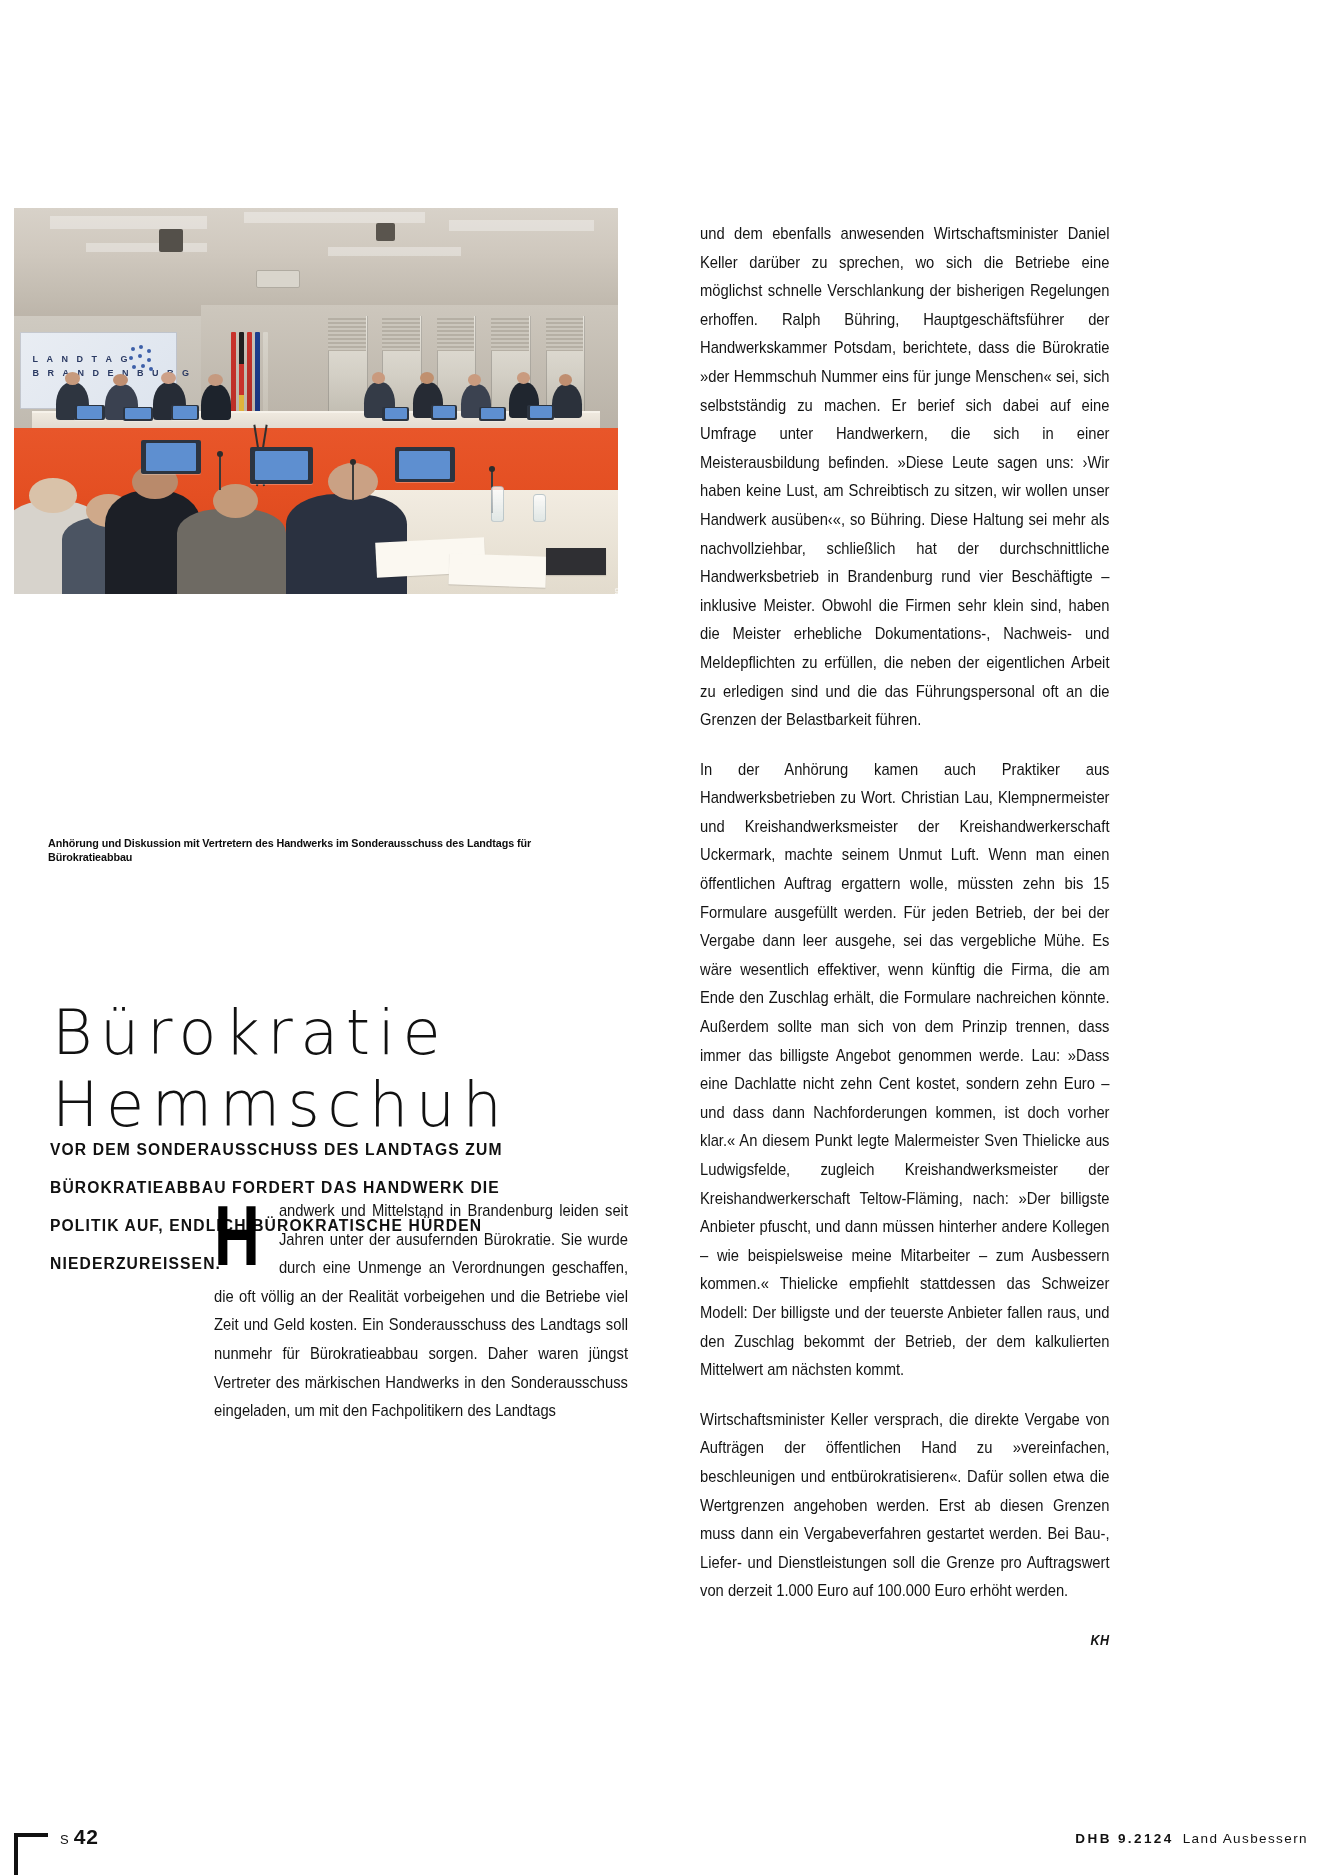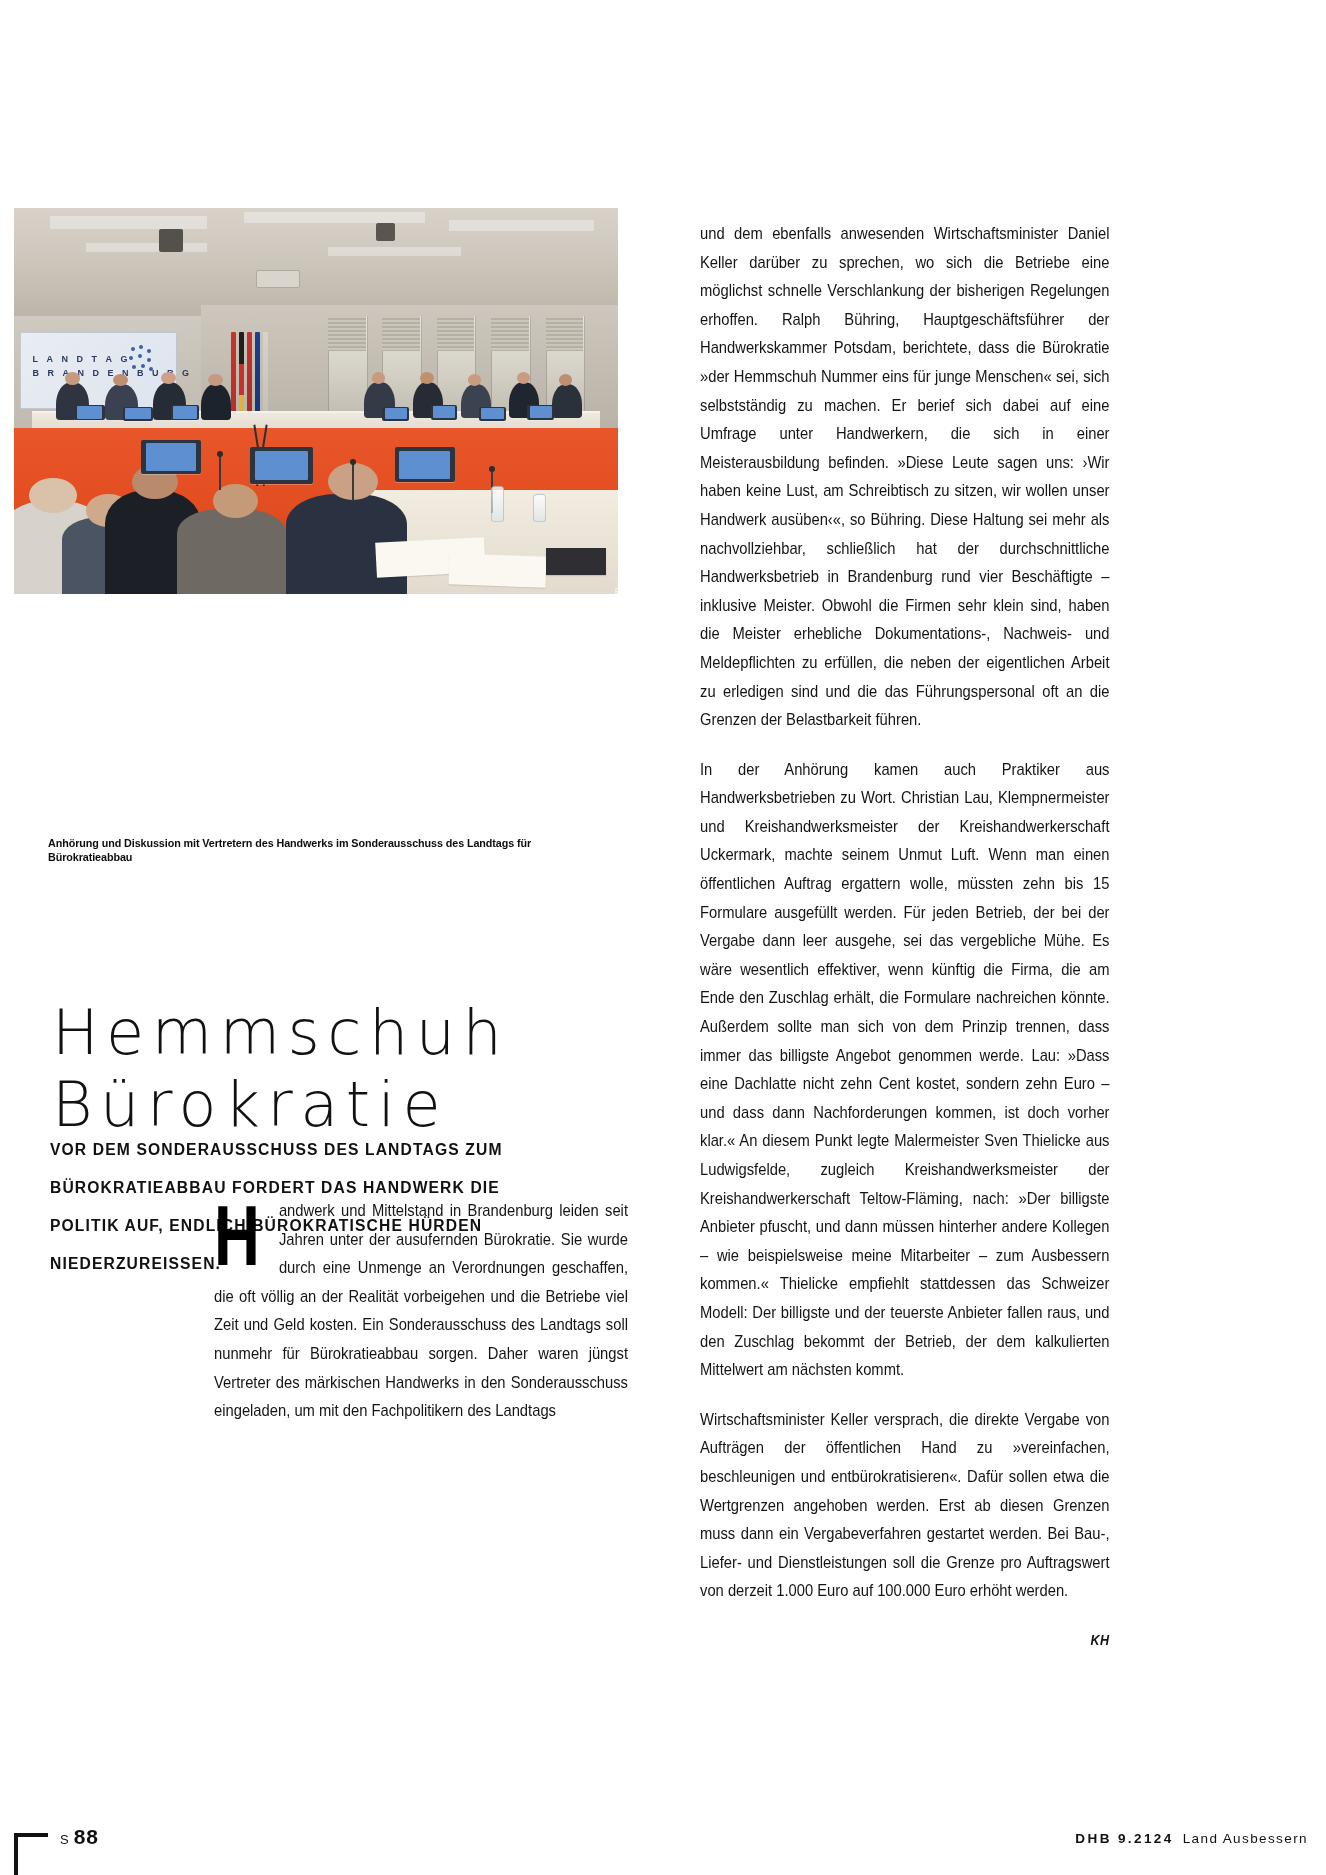--- a/index.html
+++ b/index.html
@@ -277,39 +277,39 @@
       <div class="paper" style="left:60%;top:86%;width:18%;height:9%;transform:rotate(-3deg)"></div>
       <div class="paper" style="left:72%;top:90%;width:16%;height:8%;transform:rotate(2deg)"></div>
       <div class="paper" style="left:88%;top:88%;width:10%;height:7%;background:#2f2f33"></div>
     </div>
     <div class="photo-credit">Foto: © Uwe Westermann</div>
   </div>
 
   <div class="caption">Anhörung und Diskussion mit Vertretern des Handwerks im Sonderausschuss des Landtags für Bürokratieabbau</div>
 
   <h1 class="headline">
+    <span>Bürokratie</span>
     <span>Hemmschuh</span>
-    <span>Bürokratie</span>
   </h1>
 
   <div class="standfirst">Vor dem Sonderausschuss des Landtags zum Bürokratieabbau fordert das Handwerk die Politik auf, endlich bürokratische Hürden niederzureissen.</div>
 
   <div class="intro">
     <span class="dropcap">H</span><span>andwerk und Mittelstand in Brandenburg leiden seit Jahren unter der ausufernden Bürokratie. Sie wurde durch eine Unmenge an Verordnungen geschaffen, die oft völlig an der Realität vorbeigehen und die Betriebe viel Zeit und Geld kosten. Ein Sonderausschuss des Landtags soll nunmehr für Bürokratieabbau sorgen. Daher waren jüngst Vertreter des märkischen Handwerks in den Sonderausschuss eingeladen, um mit den Fachpolitikern des Landtags</span>
   </div>
 
   <div class="col-right">
     <p>und dem ebenfalls anwesenden Wirtschaftsminister Daniel Keller darüber zu sprechen, wo sich die Betriebe eine möglichst schnelle Verschlankung der bisherigen Regelungen erhoffen. Ralph Bühring, Hauptgeschäftsführer der Handwerkskammer Potsdam, berichtete, dass die Bürokratie »der Hemmschuh Nummer eins für junge Menschen« sei, sich selbstständig zu machen. Er berief sich dabei auf eine Umfrage unter Handwerkern, die sich in einer Meisterausbildung befinden. »Diese Leute sagen uns: ›Wir haben keine Lust, am Schreibtisch zu sitzen, wir wollen unser Handwerk ausüben‹«, so Bühring. Diese Haltung sei mehr als nachvollziehbar, schließlich hat der durchschnittliche Handwerksbetrieb in Brandenburg rund vier Beschäftigte – inklusive Meister. Obwohl die Firmen sehr klein sind, haben die Meister erhebliche Dokumentations-, Nachweis- und Meldepflichten zu erfüllen, die neben der eigentlichen Arbeit zu erledigen sind und die das Führungspersonal oft an die Grenzen der Belastbarkeit führen.</p>
     <p>In der Anhörung kamen auch Praktiker aus Handwerksbetrieben zu Wort. Christian Lau, Klempnermeister und Kreishandwerksmeister der Kreishandwerkerschaft Uckermark, machte seinem Unmut Luft. Wenn man einen öffentlichen Auftrag ergattern wolle, müssten zehn bis 15 Formulare ausgefüllt werden. Für jeden Betrieb, der bei der Vergabe dann leer ausgehe, sei das vergebliche Mühe. Es wäre wesentlich effektiver, wenn künftig die Firma, die am Ende den Zuschlag erhält, die Formulare nachreichen könnte. Außerdem sollte man sich von dem Prinzip trennen, dass immer das billigste Angebot genommen werde. Lau: »Dass eine Dachlatte nicht zehn Cent kostet, sondern zehn Euro – und dass dann Nachforderungen kommen, ist doch vorher klar.« An diesem Punkt legte Malermeister Sven Thielicke aus Ludwigsfelde, zugleich Kreishandwerksmeister der Kreishandwerkerschaft Teltow-Fläming, nach: »Der billigste Anbieter pfuscht, und dann müssen hinterher andere Kollegen – wie beispielsweise meine Mitarbeiter – zum Ausbessern kommen.« Thielicke empfiehlt stattdessen das Schweizer Modell: Der billigste und der teuerste Anbieter fallen raus, und den Zuschlag bekommt der Betrieb, der dem kalkulierten Mittelwert am nächsten kommt.</p>
     <p>Wirtschaftsminister Keller versprach, die direkte Vergabe von Aufträgen der öffentlichen Hand zu »vereinfachen, beschleunigen und entbürokratisieren«. Dafür sollen etwa die Wertgrenzen angehoben werden. Erst ab diesen Grenzen muss dann ein Vergabeverfahren gestartet werden. Bei Bau-, Liefer- und Dienstleistungen soll die Grenze pro Auftragswert von derzeit 1.000 Euro auf 100.000 Euro erhöht werden.</p>
     <span class="byline">KH</span>
   </div>
 
   <div class="footrule"></div>
   <div class="footrule-v"></div>
   <div class="foot-left">
-    <span class="s">S</span><span class="num">88</span>
+    <span class="s">S</span><span class="num">42</span>
   </div>
   <div class="foot-right">
     <span class="iss">DHB 9.2124</span><span class="reg">Land Ausbessern</span>
   </div>
 
 </div>
 
 </body></html>

